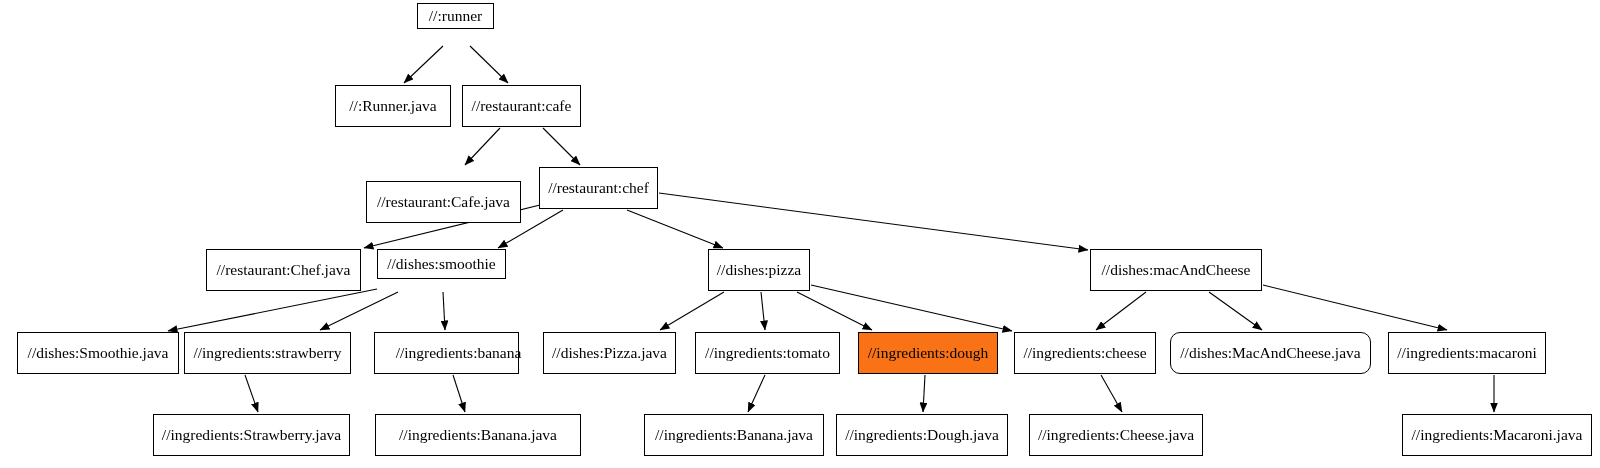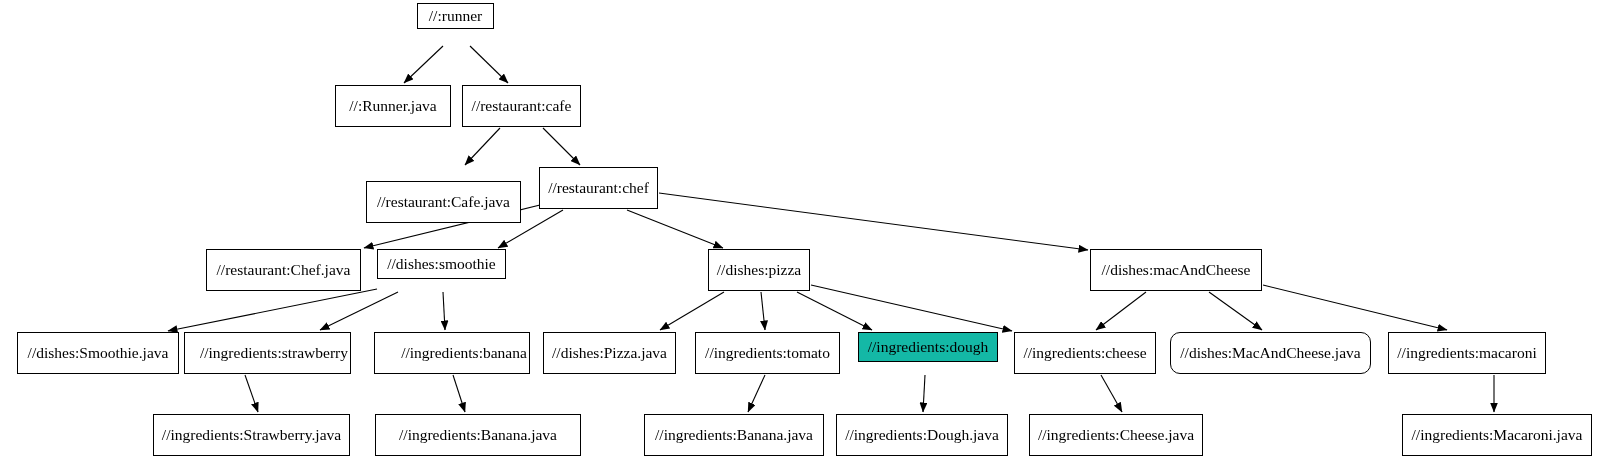--- a/index.html
+++ b/index.html
@@ -105,33 +105,33 @@
       </div>
       <div class="node" style="left: 708px; top: 249px; width: 102px; height: 42px; border-color: rgb(0, 0, 0); background: rgb(255, 255, 255); text-align: right;">
         <span class="node-label">//dishes:pizza</span>
       </div>
       <div class="node" style="left: 1090px; top: 249px; width: 172px; height: 42px; border-color: rgb(0, 0, 0); background: rgb(255, 255, 255);">
         <span class="node-label">//dishes:macAndCheese</span>
       </div>
       <div class="node" style="left: 4px; top: 332px; width: 162px; height: 42px; border-color: rgb(0, 0, 0); background: rgb(255, 255, 255); margin-left: 13px;">
         <span class="node-label">//dishes:Smoothie.java</span>
       </div>
-      <div class="node" style="left: 184px; top: 332px; width: 167px; height: 42px; border-color: rgb(0, 0, 0); background: rgb(255, 255, 255); justify-content: flex-end;">
+      <div class="node" style="left: 184px; top: 332px; width: 167px; height: 42px; border-color: rgb(0, 0, 0); background: rgb(255, 255, 255);">
         <span class="node-label">//ingredients:strawberry</span>
       </div>
-      <div class="node" style="left: 374px; top: 332px; width: 156px; height: 42px; border-color: rgb(0, 0, 0); background: rgb(255, 255, 255); padding-left: 24px;">
+      <div class="node" style="left: 374px; top: 332px; width: 145px; height: 42px; border-color: rgb(0, 0, 0); background: rgb(255, 255, 255); padding-left: 24px;">
         <span class="node-label">//ingredients:banana</span>
       </div>
       <div class="node" style="left: 543px; top: 332px; width: 133px; height: 42px; border-color: rgb(0, 0, 0); background: rgb(255, 255, 255);">
         <span class="node-label">//dishes:Pizza.java</span>
       </div>
       <div class="node" style="left: 695px; top: 332px; width: 145px; height: 42px; border-color: rgb(0, 0, 0); background: rgb(255, 255, 255);">
         <span class="node-label">//ingredients:tomato</span>
       </div>
-      <div class="node" style="left: 858px; top: 332px; width: 140px; height: 30px; border-color: rgb(0, 0, 0); background: #14b8a6;">
+      <div class="node" style="left: 858px; top: 332px; width: 140px; height: 42px; border-color: rgb(0, 0, 0); background: #f97316;">
         <span class="node-label">//ingredients:dough</span>
       </div>
       <div class="node" style="left: 1014px; top: 332px; width: 142px; height: 42px; border-color: rgb(0, 0, 0); background: rgb(255, 255, 255);">
         <span class="node-label">//ingredients:cheese</span>
       </div>
       <div class="node" style="left: 1170px; top: 332px; width: 201px; height: 42px; border-color: rgb(0, 0, 0); background: rgb(255, 255, 255); border-radius: 10px;">
         <span class="node-label">//dishes:MacAndCheese.java</span>
       </div>
       <div class="node" style="left: 1388px; top: 332px; width: 158px; height: 42px; border-color: rgb(0, 0, 0); background: rgb(255, 255, 255);">
         <span class="node-label">//ingredients:macaroni</span>

